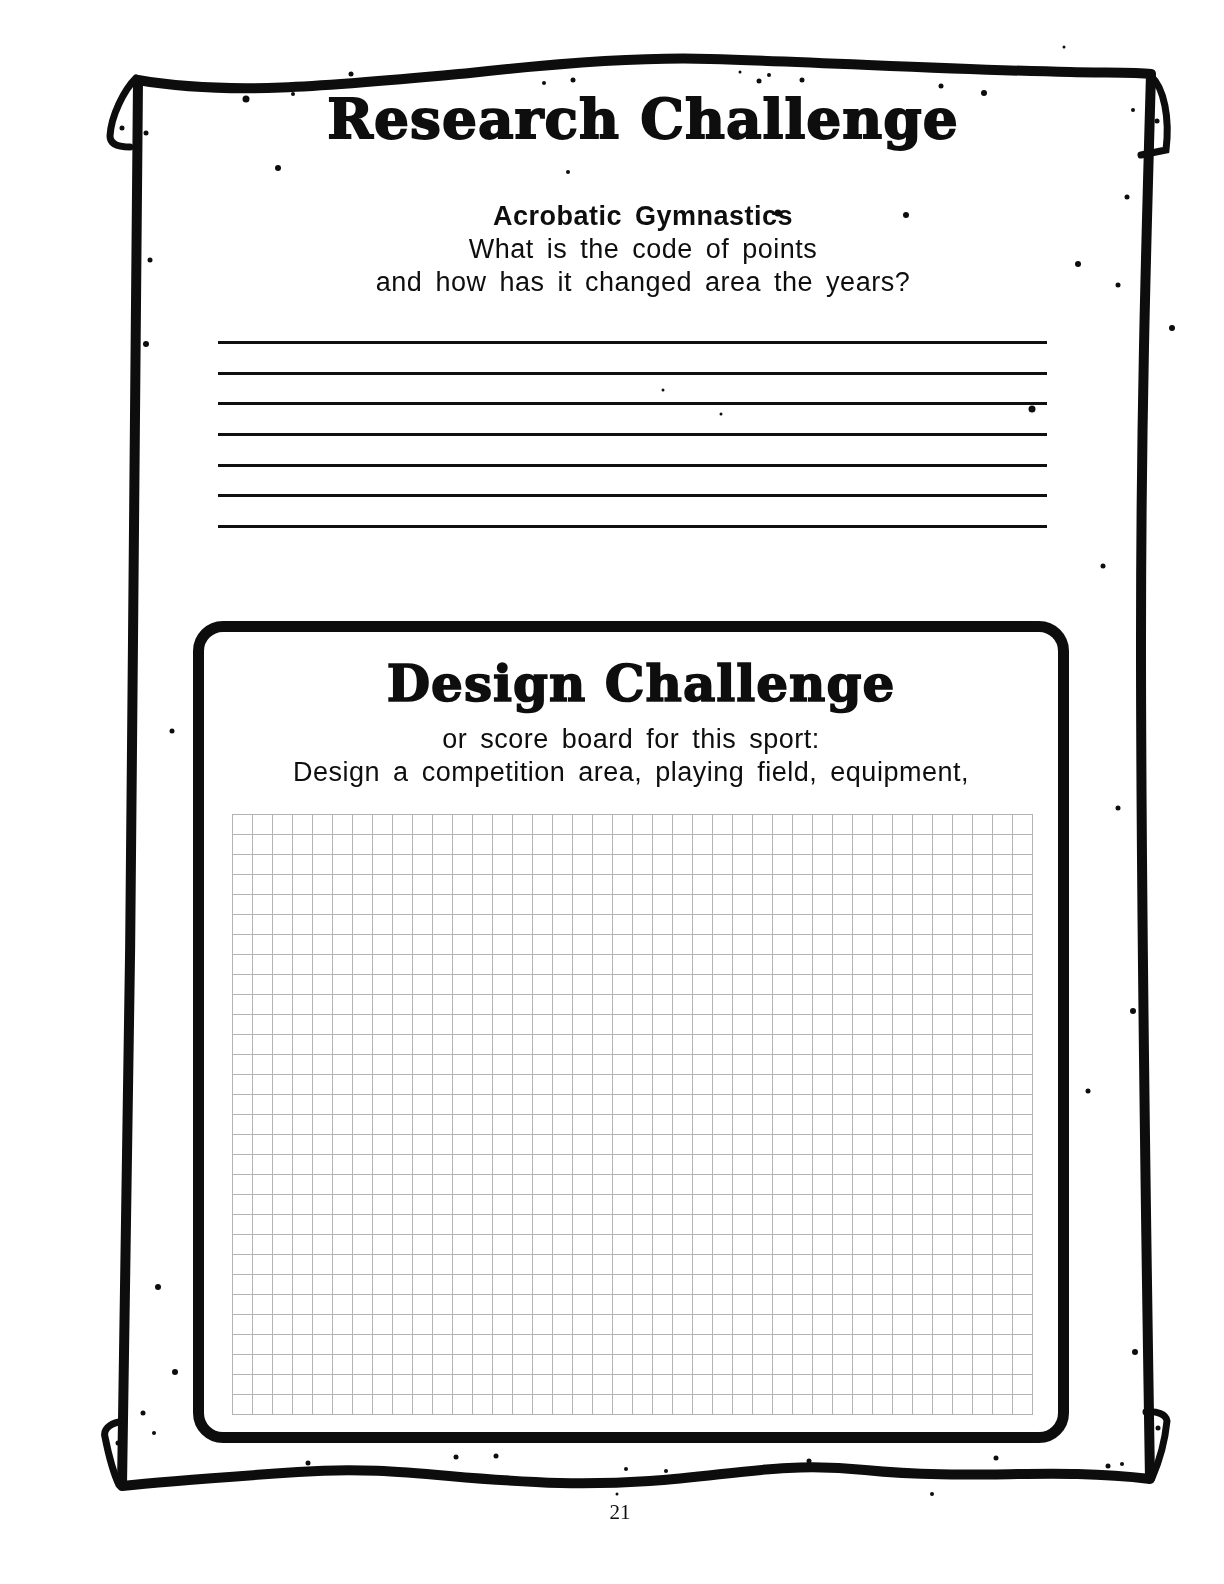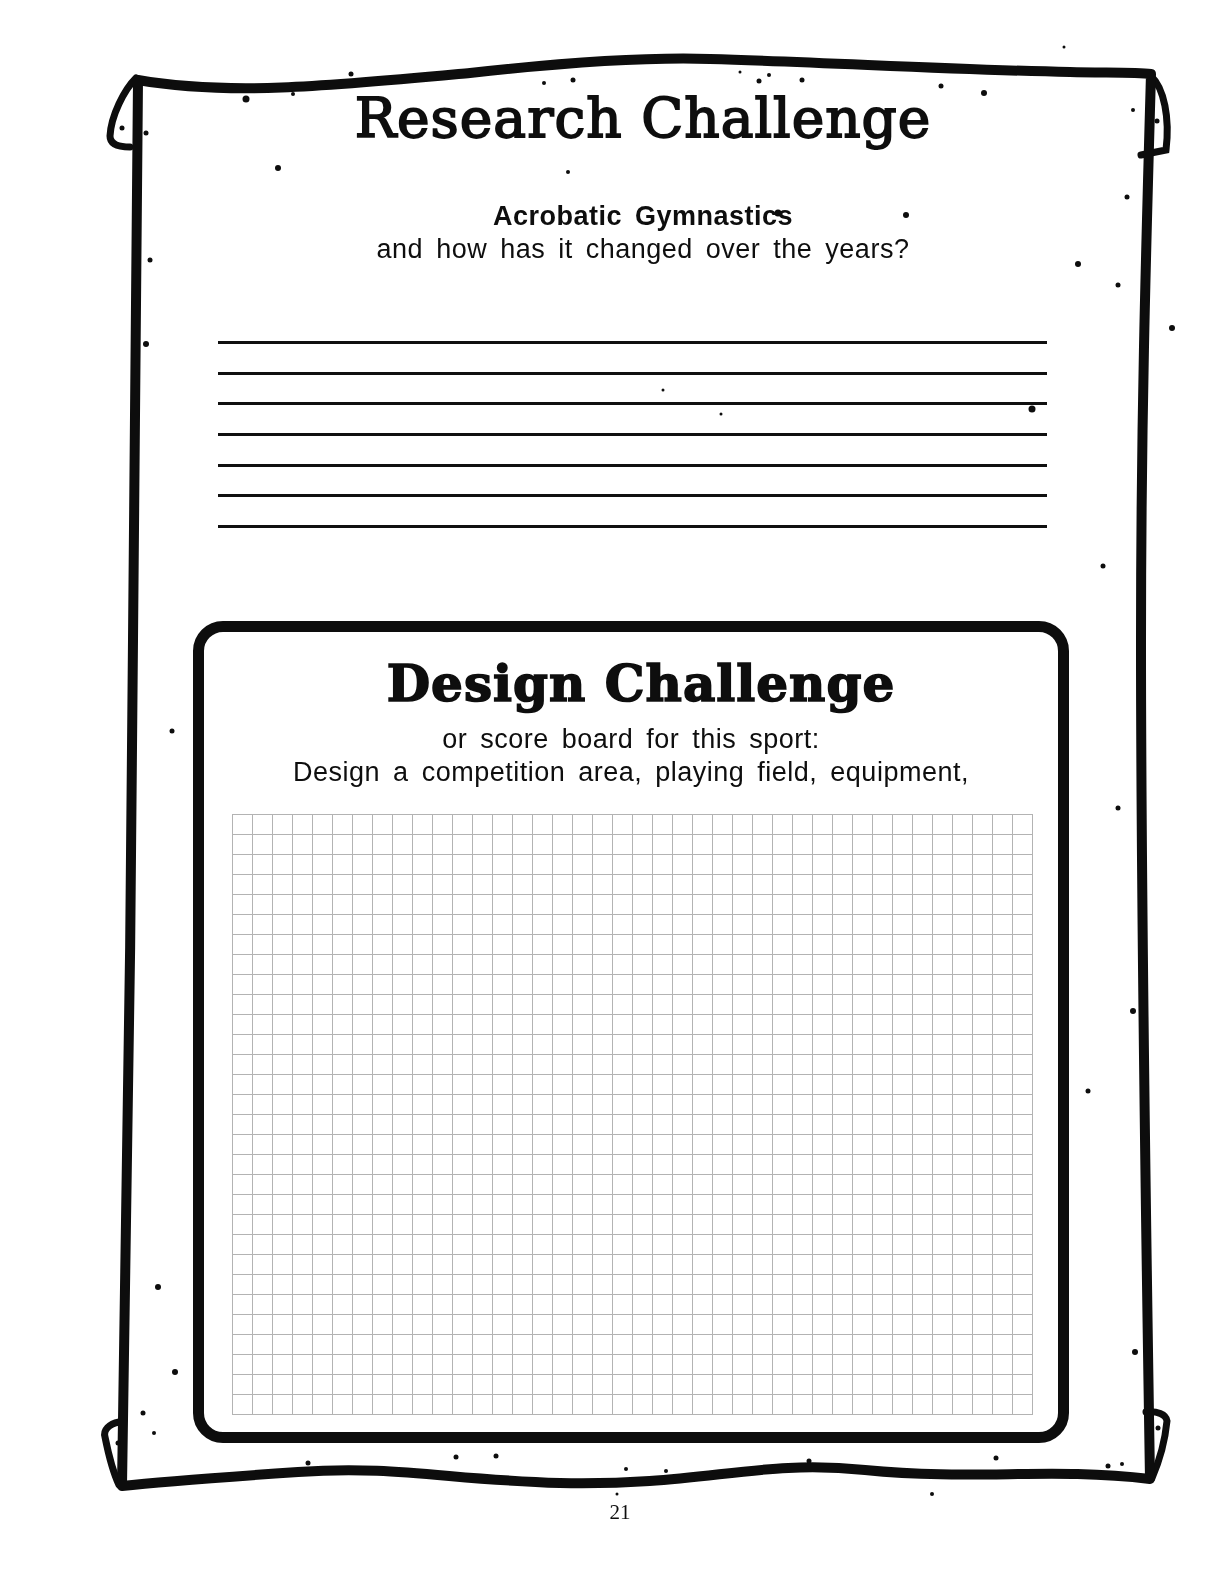--- a/index.html
+++ b/index.html
@@ -12,21 +12,21 @@
     color:#0e0e0e;
   }
   .border-art{position:absolute;left:0;top:0;width:1224px;height:1584px;}
 
   .research-head{
     position:absolute;left:136px;top:90px;width:1014px;
     text-align:center;
   }
   .display-title{
     font-family:"DejaVu Serif", serif;
-    font-weight:normal;
+    font-weight:bold;
     font-size:55px;
     line-height:1.05;
     letter-spacing:1px;
     -webkit-text-stroke:1.8px #0e0e0e;
   }
   .research-sub{
     position:absolute;left:136px;top:170px;width:1014px;
     text-align:center;
     font-size:27px;line-height:33px;
     letter-spacing:.5px;word-spacing:5px;
@@ -175,21 +175,22 @@
         <circle cx="932" cy="1494" r="2"></circle>
       <circle cx="617" cy="1494" r="1.5"></circle>
     </g>
   </svg>
 
   <div class="research-head">
     <div class="display-title">Research Challenge</div>
   </div>
   <div class="research-sub">
     <div class="subject">Acrobatic Gymnastics</div>
-    <div>and how has it changed over the years?</div>
+    <div>What is the code of points</div>
+    <div>and how has it changed area the years?</div>
   </div>
 
   <div class="writing-lines">
       <div class="rule"></div>
       <div class="rule"></div>
       <div class="rule"></div>
       <div class="rule"></div>
       <div class="rule"></div>
       <div class="rule"></div>
       <div class="rule"></div>

